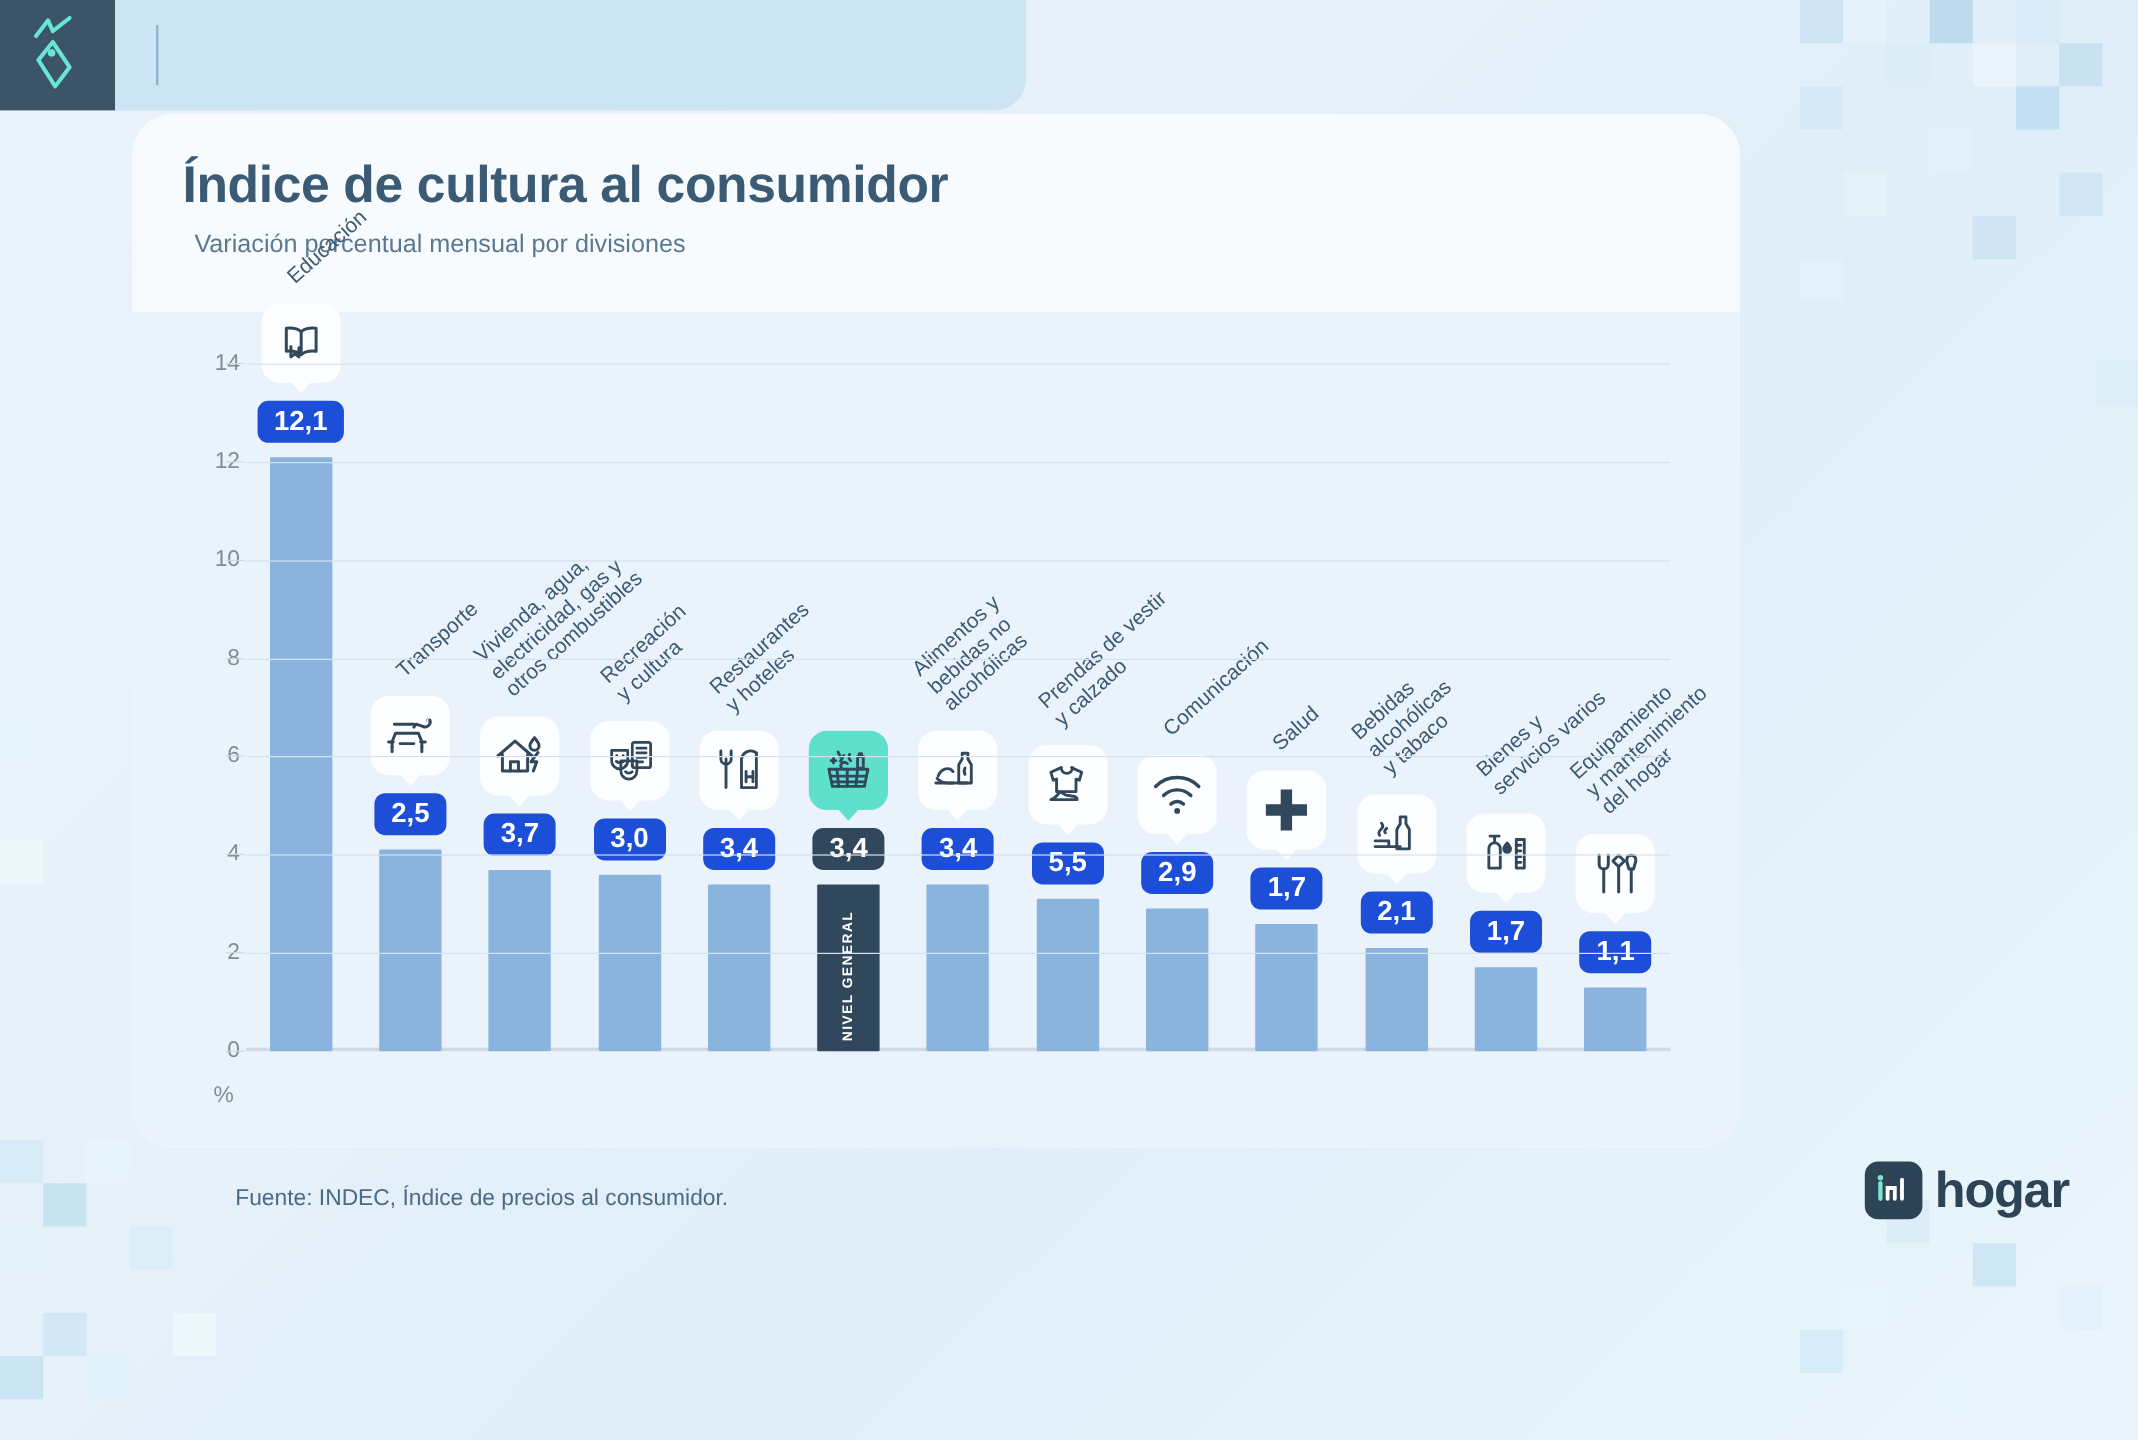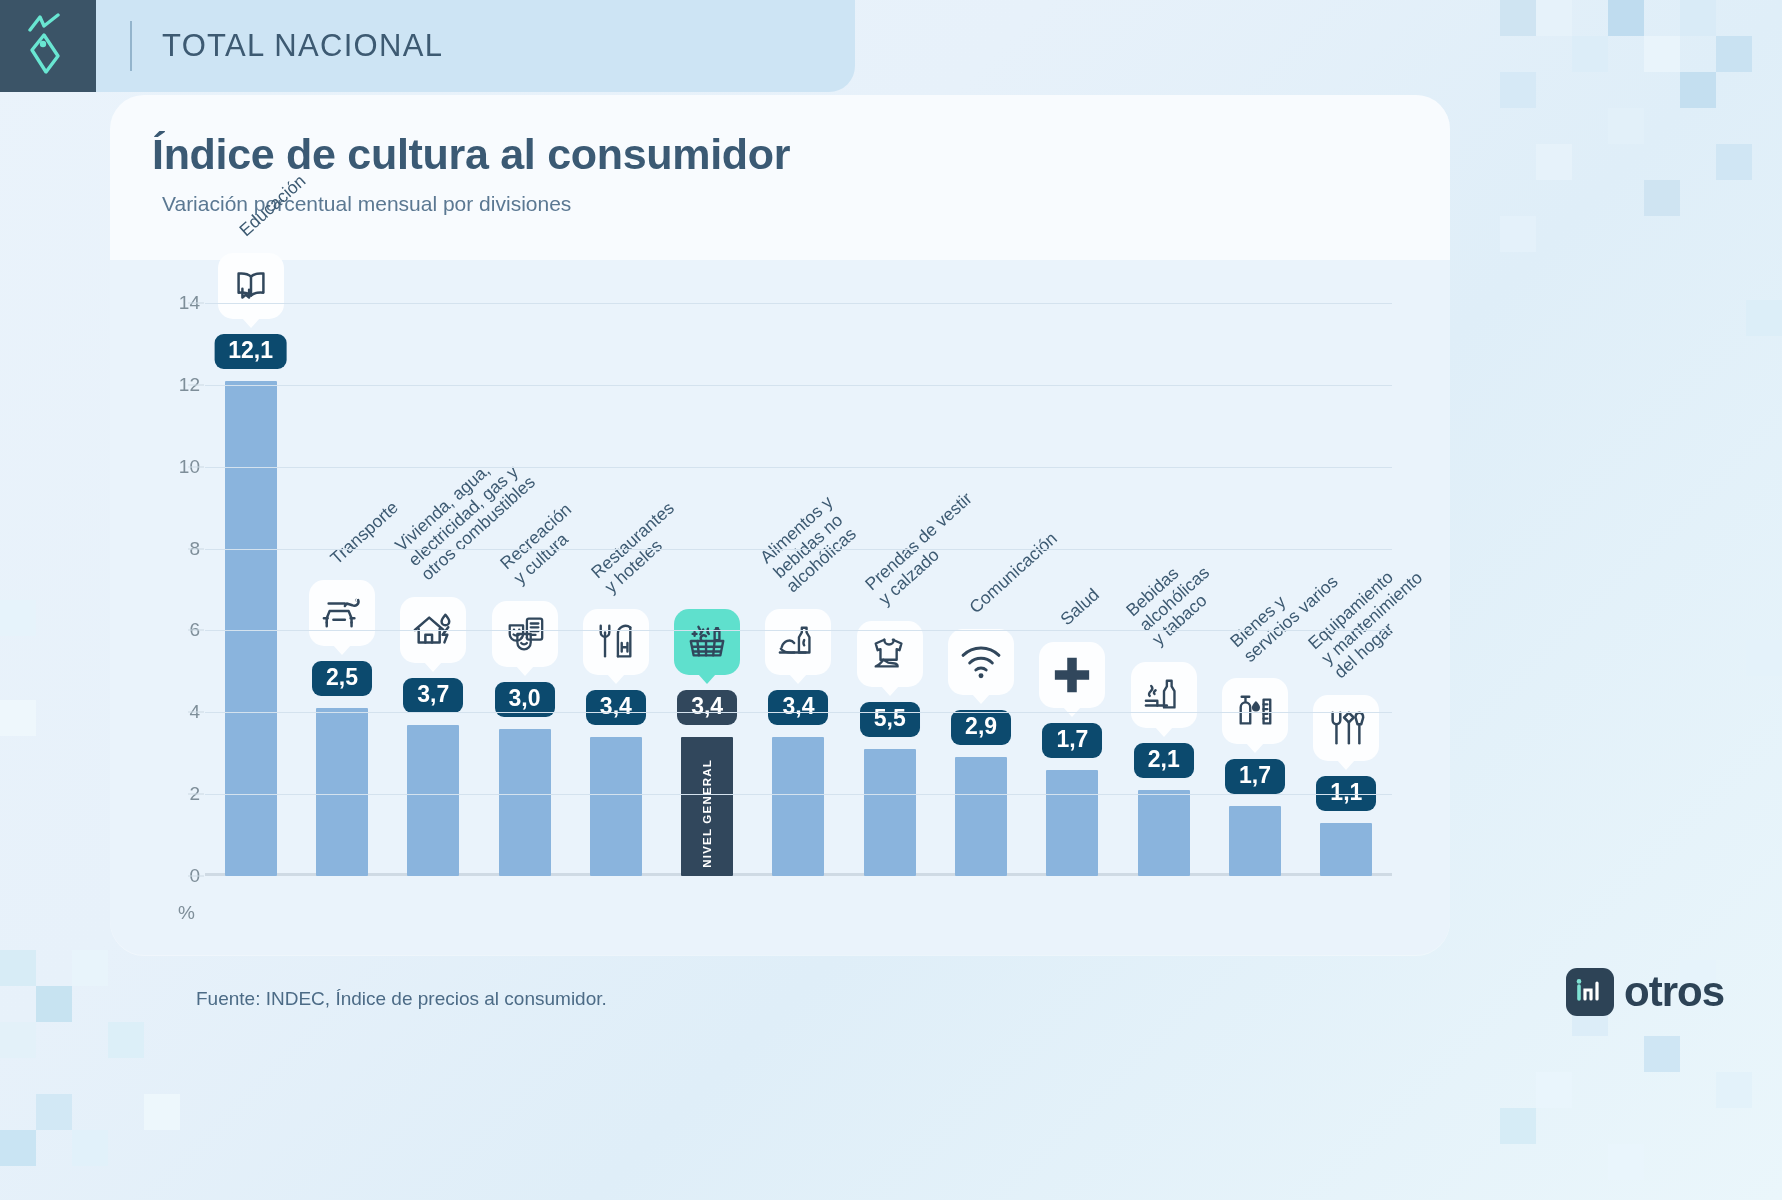--- a/index.html
+++ b/index.html
@@ -111,21 +111,21 @@
     position:absolute; bottom:8px; left:50%;
     transform:translateX(-50%) rotate(180deg);
     writing-mode:vertical-rl;
     font-size:11.5px; font-weight:700; letter-spacing:1.2px;
     color:#ffffff; white-space:nowrap;
   }
 
   
   .badge {
     position:absolute; left:50%; transform:translateX(-50%);
-    background:#0c4a6e; color:#fff;
+    background:#1d4ed8; color:#fff;
     font-size:23px; font-weight:700;
     padding:5px 14px 7px; border-radius:9px;
     white-space:nowrap; line-height:1;
   }
   .badge.general { background:#31475c; }
 
   
   .icard {
     position:absolute; left:50%; transform:translateX(-50%);
     width:66px; height:66px; border-radius:15px;
@@ -217,21 +217,20 @@
     <span>
       <svg width="48" height="62" viewBox="0 0 48 62" fill="none">
         <path d="M6 17 L16 4 L20 13 L34 2" stroke="#69e6d2" stroke-width="3.4" stroke-linecap="round" stroke-linejoin="round"></path>
         <path d="M20 22 L34 43 L22 59 L8 37 Z" stroke="#69e6d2" stroke-width="3.4" stroke-linejoin="round"></path>
         <circle cx="19" cy="31" r="3.2" fill="#69e6d2"></circle>
       </svg>
     </span>
   </div>
   <div class="header-bar">
     <span class="header-divider"></span>
-    <span class="header-scope">TOTAL NACIONAL</span>
   </div>
 </div>
 
 <div class="card"></div>
 <div class="card-head"></div>
 <h1 class="title">Índice de cultura al consumidor</h1>
 <div class="subtitle">Variación porcentual mensual por divisiones</div>
 
 <div class="chart">
   <div class="plot" id="plot">
@@ -515,14 +514,14 @@
 <div class="footer-src">Fuente: INDEC, Índice de precios al consumidor.</div>
 <div class="indec-logo">
   <span class="indec-mark">
     <svg width="30" height="30" viewBox="0 0 30 30">
       <path d="M4 9 L4 22" stroke="#7fe3d4" stroke-width="3.6" stroke-linecap="round"></path>
       <path d="M10 22 L10 13 L16 13 L16 22" stroke="#ffffff" stroke-width="3.2" stroke-linecap="round" fill="none"></path>
       <path d="M22 6 L22 22" stroke="#ffffff" stroke-width="3.2" stroke-linecap="round"></path>
       <circle cx="4" cy="4.4" r="2.3" fill="#7fe3d4"></circle>
     </svg>
   </span>
-  <span class="indec-word">otros</span>
+  <span class="indec-word">hogar</span>
 </div>
 
 </body></html>

